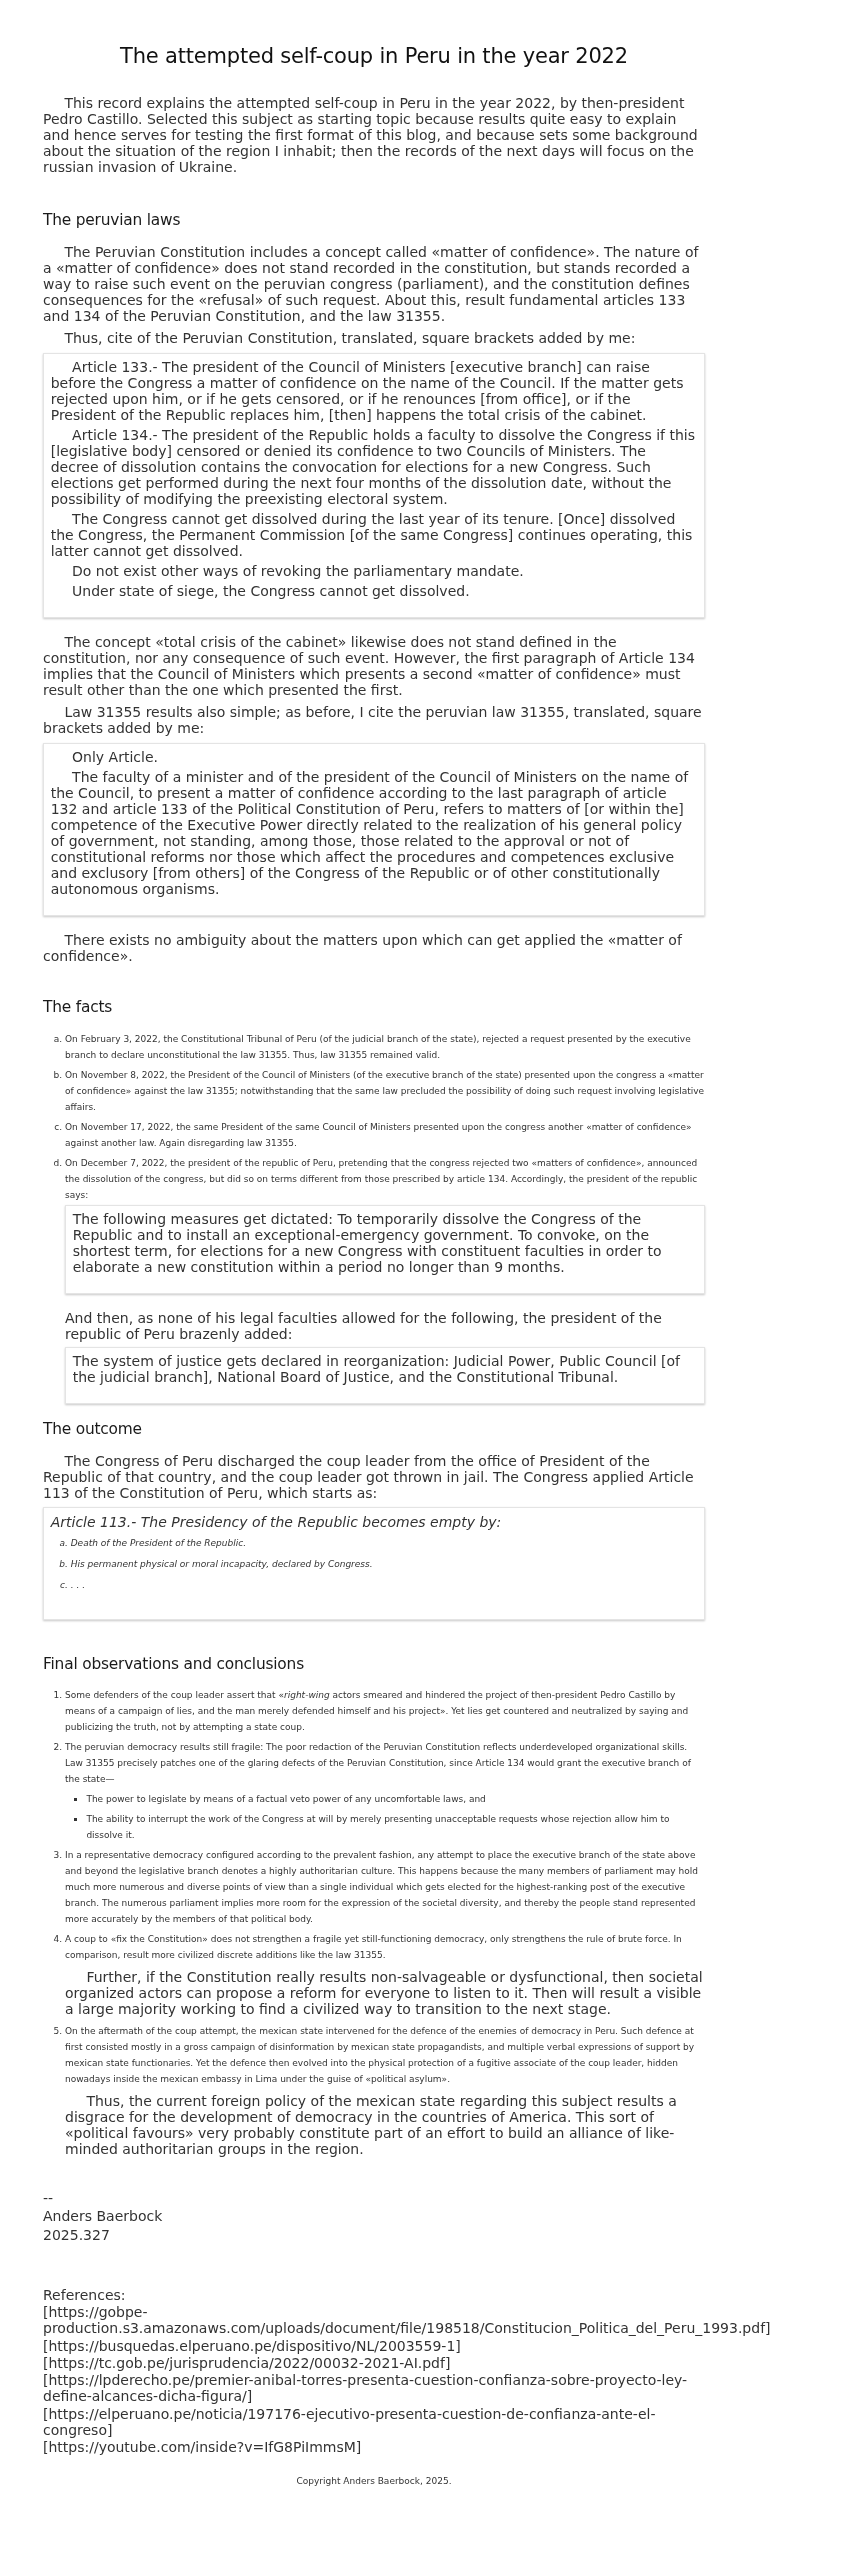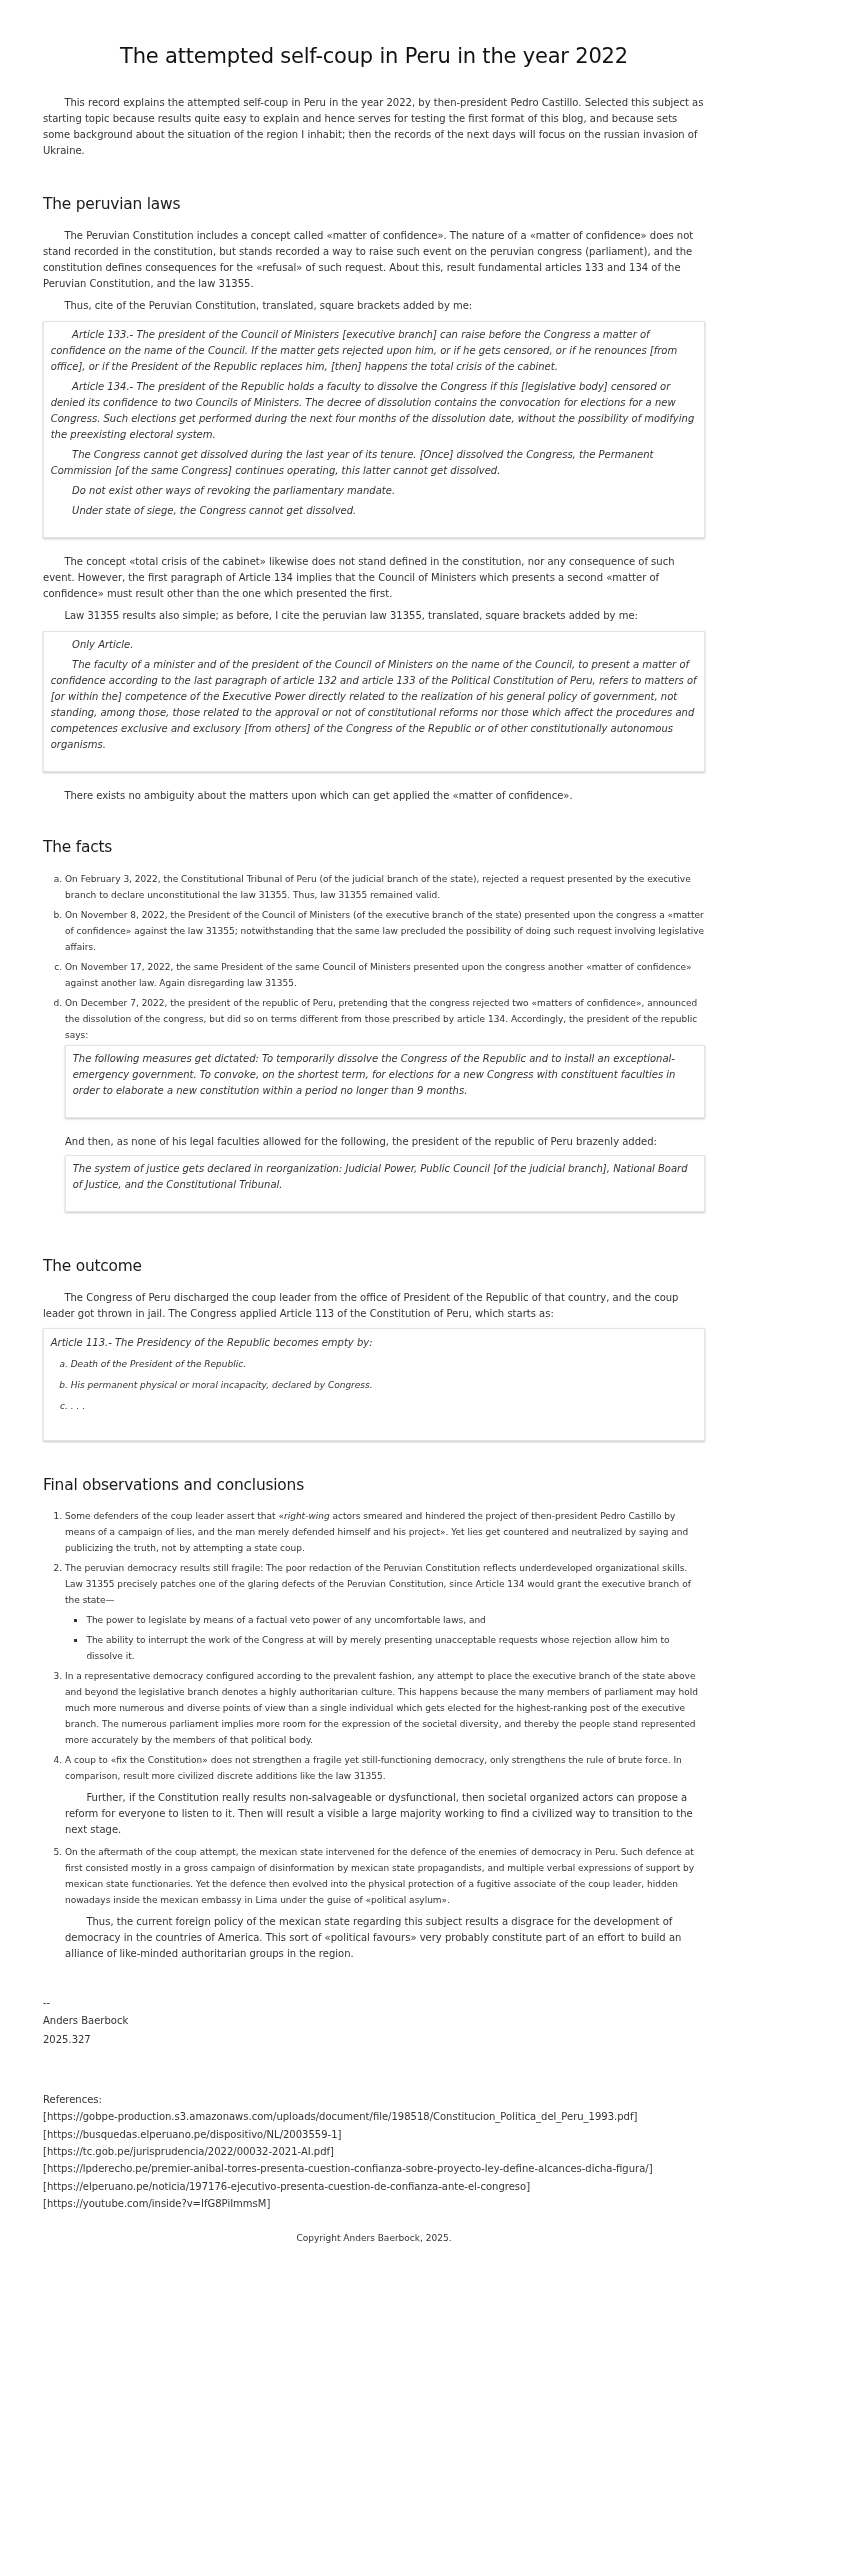--- a/index.html
+++ b/index.html
@@ -26,39 +26,38 @@
       color: #111111;
       text-align: center;
       margin: 0;
       padding-top: 44px;
       padding-bottom: 27px;
       letter-spacing: -0.2px;
     }
     p {
       margin: 0 0 6.7px 0;
       line-height: 16px;
-      font-size: 10px;
+      font-size: 14px;
     }
     p.indent { text-indent: 21.4px; }
     h2.section {
       font-family: "DejaVu Sans", sans-serif;
       font-weight: normal;
       font-size: 15.4px;
       color: #1a1a1a;
       margin: 0 0 14.7px 0;
       letter-spacing: -0.2px;
     }
     .section-block { margin-top: 0; }
     .quote {
       border: 0.7px solid #e4e4e4;
       box-shadow: 0 1.3px 2px rgba(0,0,0,0.22);
       background: #ffffff;
       padding: 5.3px 6.7px 13.4px 6.7px;
       margin: 0 0 16px 0;
-      font-style: italic;
     }
     .quote p { margin: 0 0 4px 0; }
     .quote p.indent { text-indent: 21.4px; }
     ol.facts, ol.conclusions {
       margin: 0 0 6.7px 0;
       padding-left: 22px;
     }
     ol.facts { list-style-type: lower-alpha; }
     ol.facts li, ol.conclusions li {
       line-height: 16px;
@@ -136,21 +135,21 @@
           <p>The following measures get dictated: To temporarily dissolve the Congress of the Republic and to install an exceptional-emergency government. To convoke, on the shortest term, for elections for a new Congress with constituent faculties in order to elaborate a new constitution within a period no longer than 9 months.</p>
         </div>
         <p class="after">And then, as none of his legal faculties allowed for the following, the president of the republic of Peru brazenly added:</p>
         <div class="quote">
           <p>The system of justice gets declared in reorganization: Judicial Power, Public Council [of the judicial branch], National Board of Justice, and the Constitutional Tribunal.</p>
         </div>
       </li>
     </ol>
   </div>
 
-  <div class="section-block" style="margin-top:45px;">
+  <div class="section-block" style="margin-top:16px;">
     <h2 class="section">The outcome</h2>
     <p class="indent">The Congress of Peru discharged the coup leader from the office of President of the Republic of that country, and the coup leader got thrown in jail. The Congress applied Article 113 of the Constitution of Peru, which starts as:</p>
     <div class="quote quote-113" style="padding-bottom:20px;">
       <p>Article 113.- The Presidency of the Republic becomes empty by:</p>
       <ol>
         <li>Death of the President of the Republic.</li>
         <li>His permanent physical or moral incapacity, declared by Congress.</li>
         <li>. . .</li>
       </ol>
     </div>

